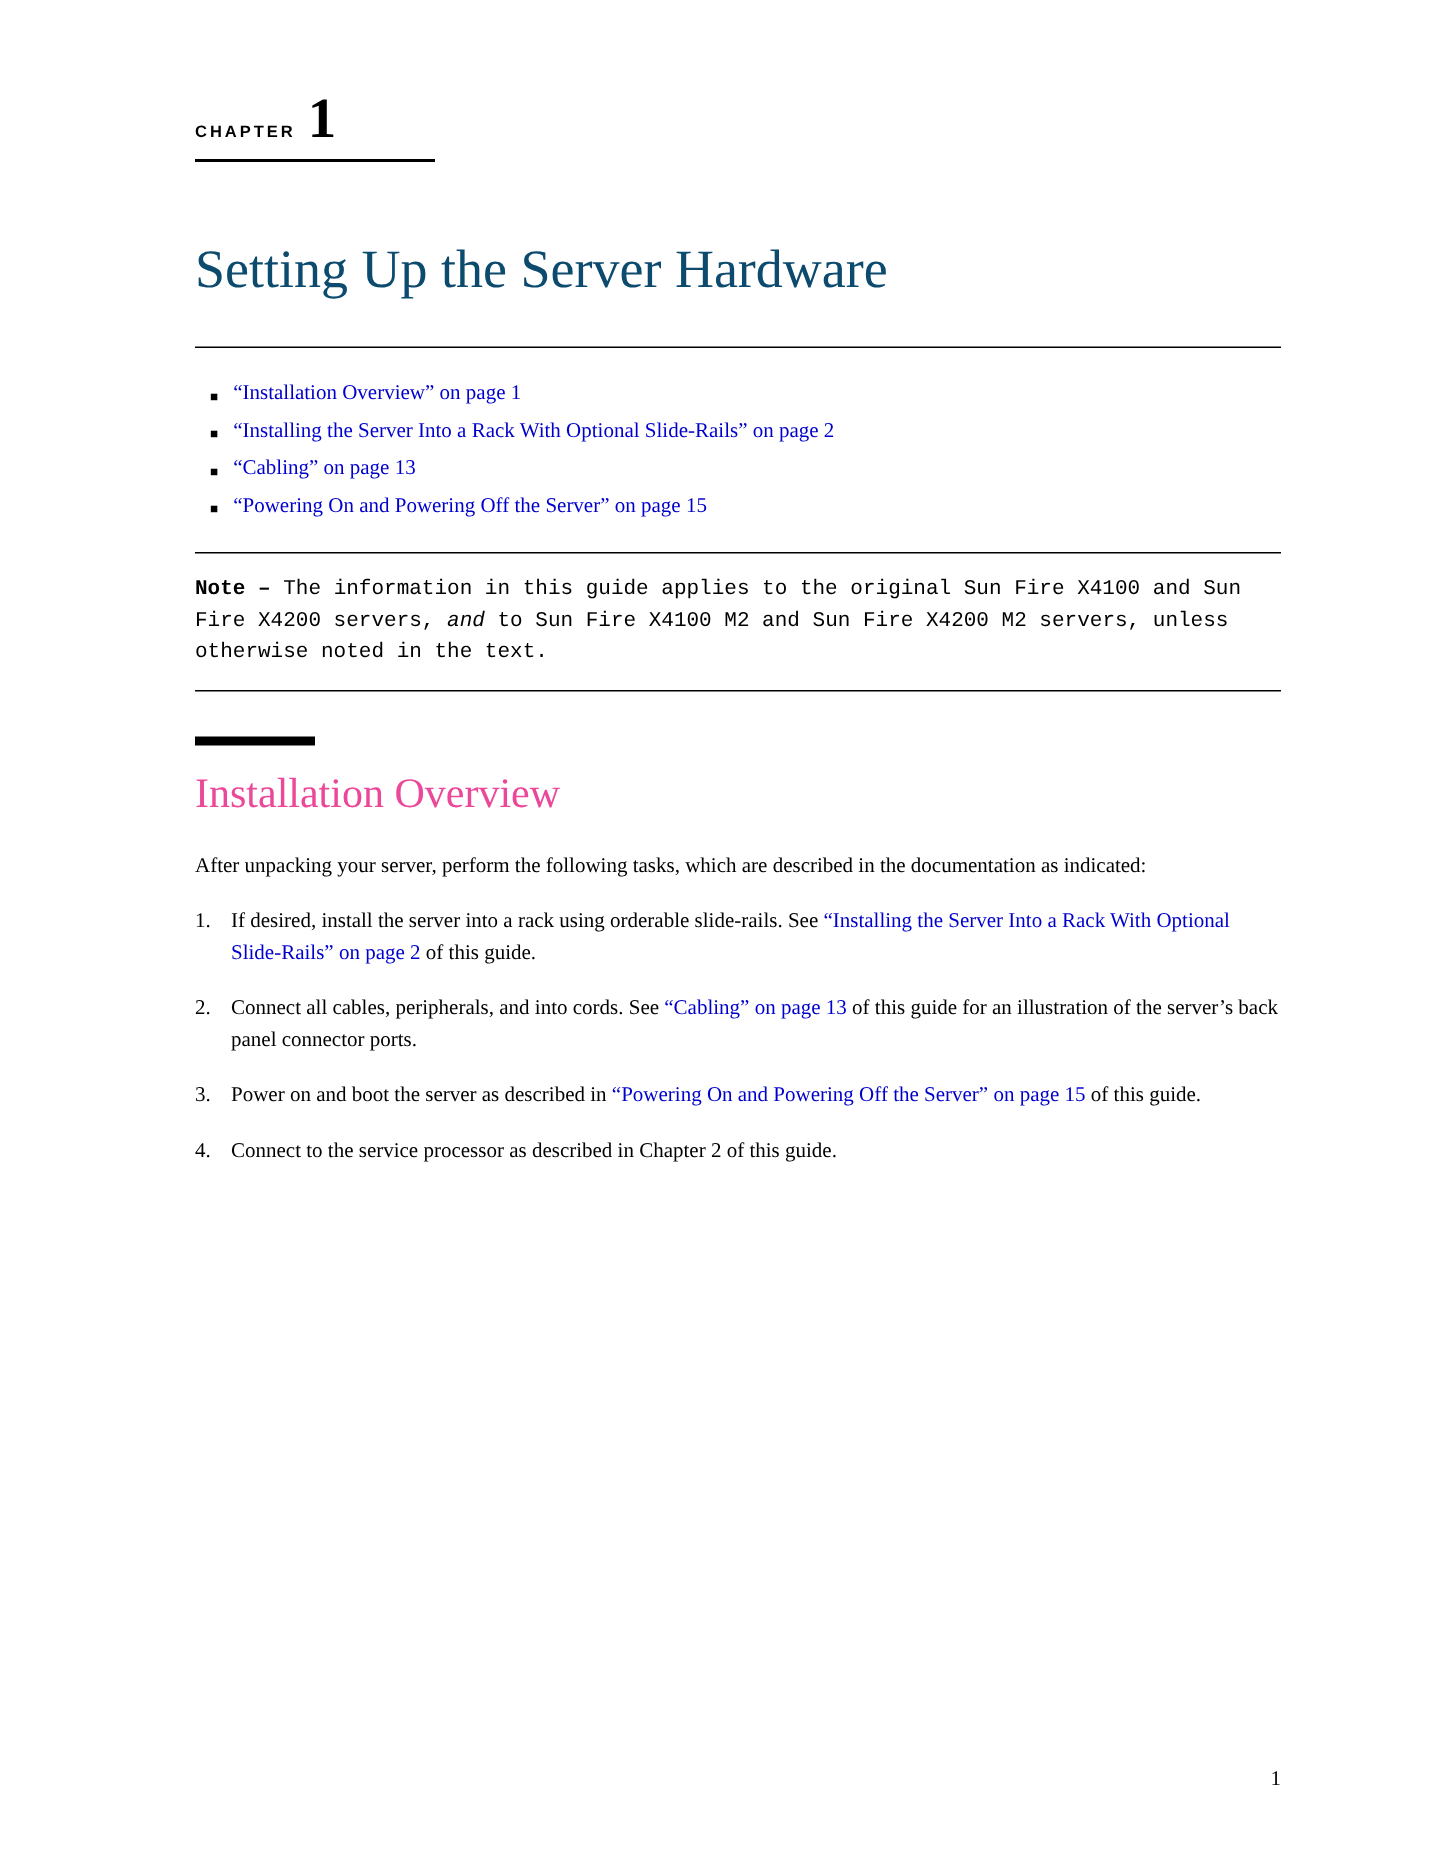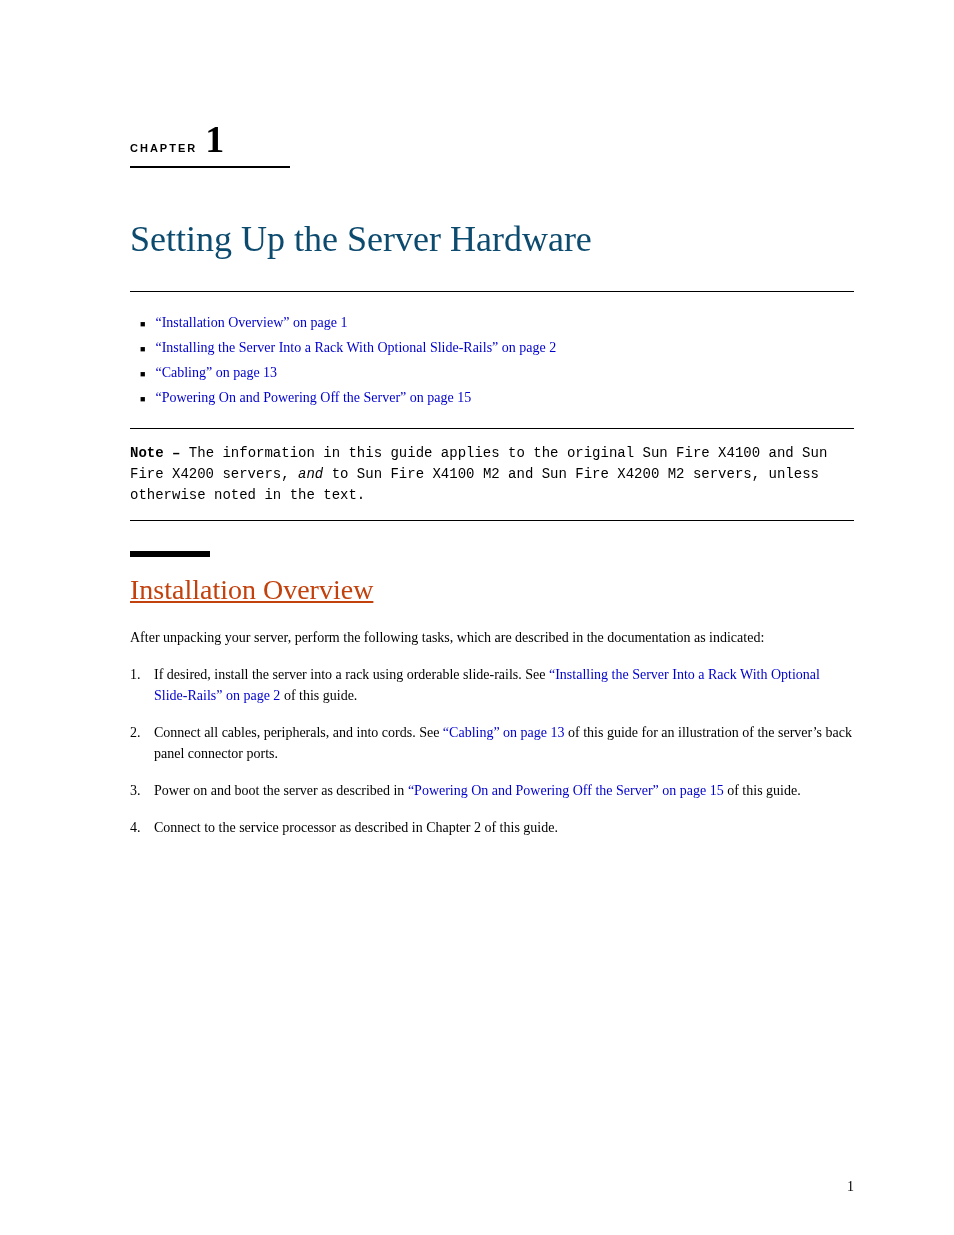--- a/index.html
+++ b/index.html
@@ -20,21 +20,21 @@
     .page {
       width: 954px;
       min-height: 1235px;
       background: #ffffff;
       padding: 0;
       position: relative;
     }
 
     .content-area {
       margin: 0 auto;
-      padding: 120px 100px 60px 130px;
+      padding: 60px 100px 60px 130px;
       max-width: 954px;
     }
 
     .chapter-header {
       display: flex;
       align-items: baseline;
       margin-bottom: 8px;
     }
 
     .chapter-label {
@@ -139,24 +139,23 @@
       width: 80px;
       height: 6px;
       background: #000;
       margin-bottom: 16px;
     }
 
     .section-title {
       font-family: serif;
       font-size: 28px;
       font-weight: normal;
-      color: #c2410c;
+      color: #ec4899;
       margin-bottom: 20px;
       line-height: 1.2;
-      text-decoration: underline;
     }
 
     .body-text {
       font-family: serif;
       font-size: 14px;
       color: #000;
       line-height: 1.5;
       margin-bottom: 16px;
     }
 

